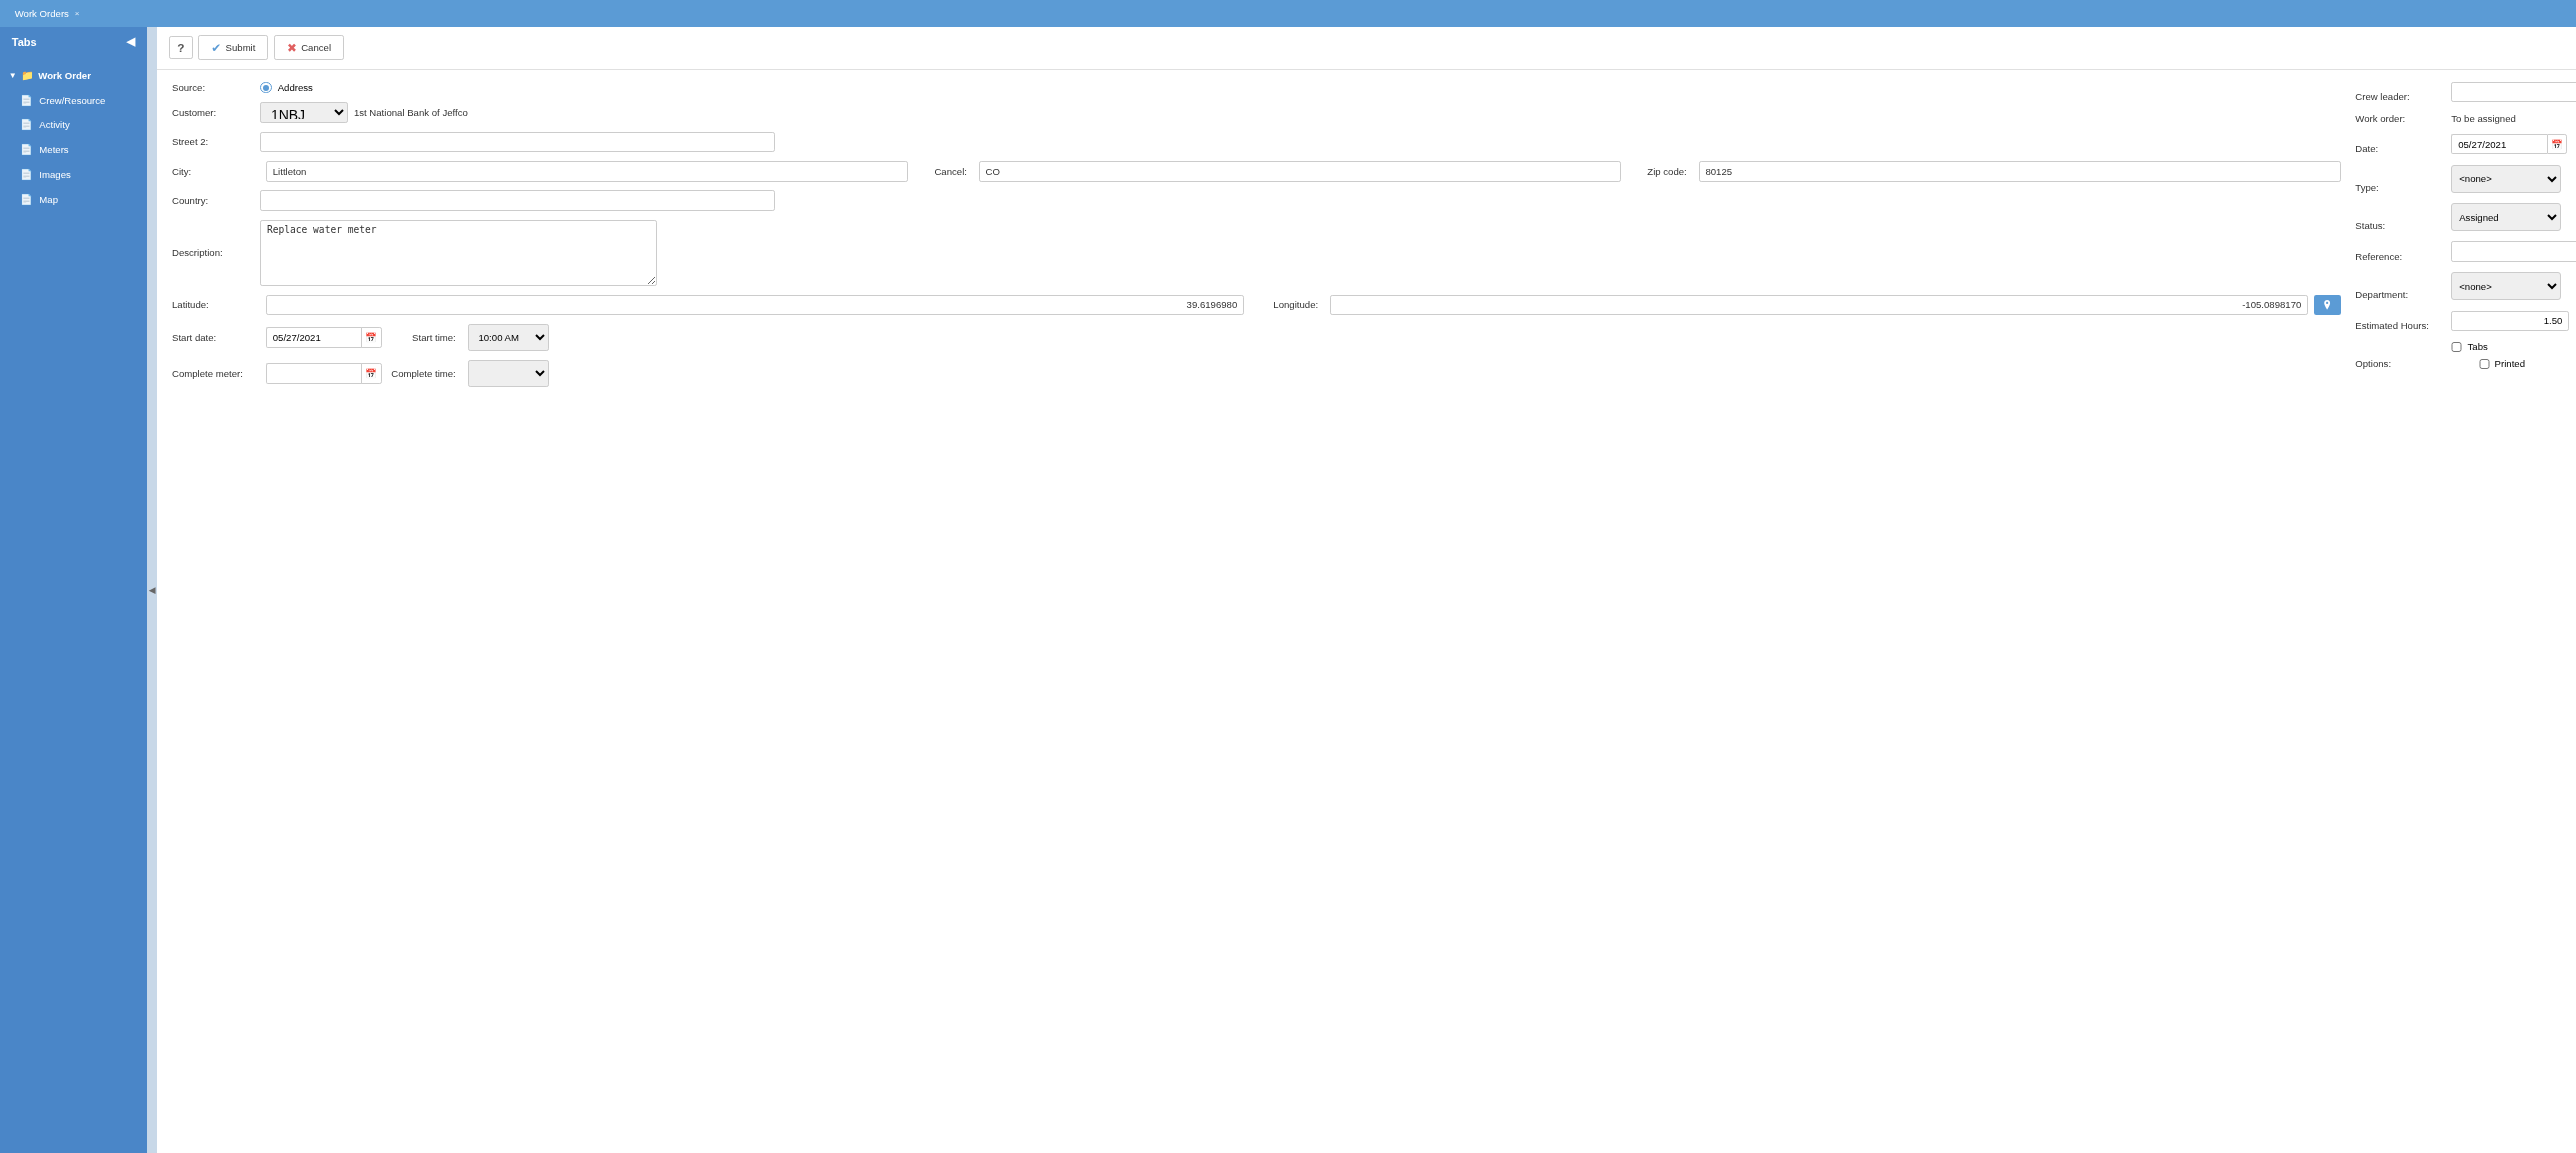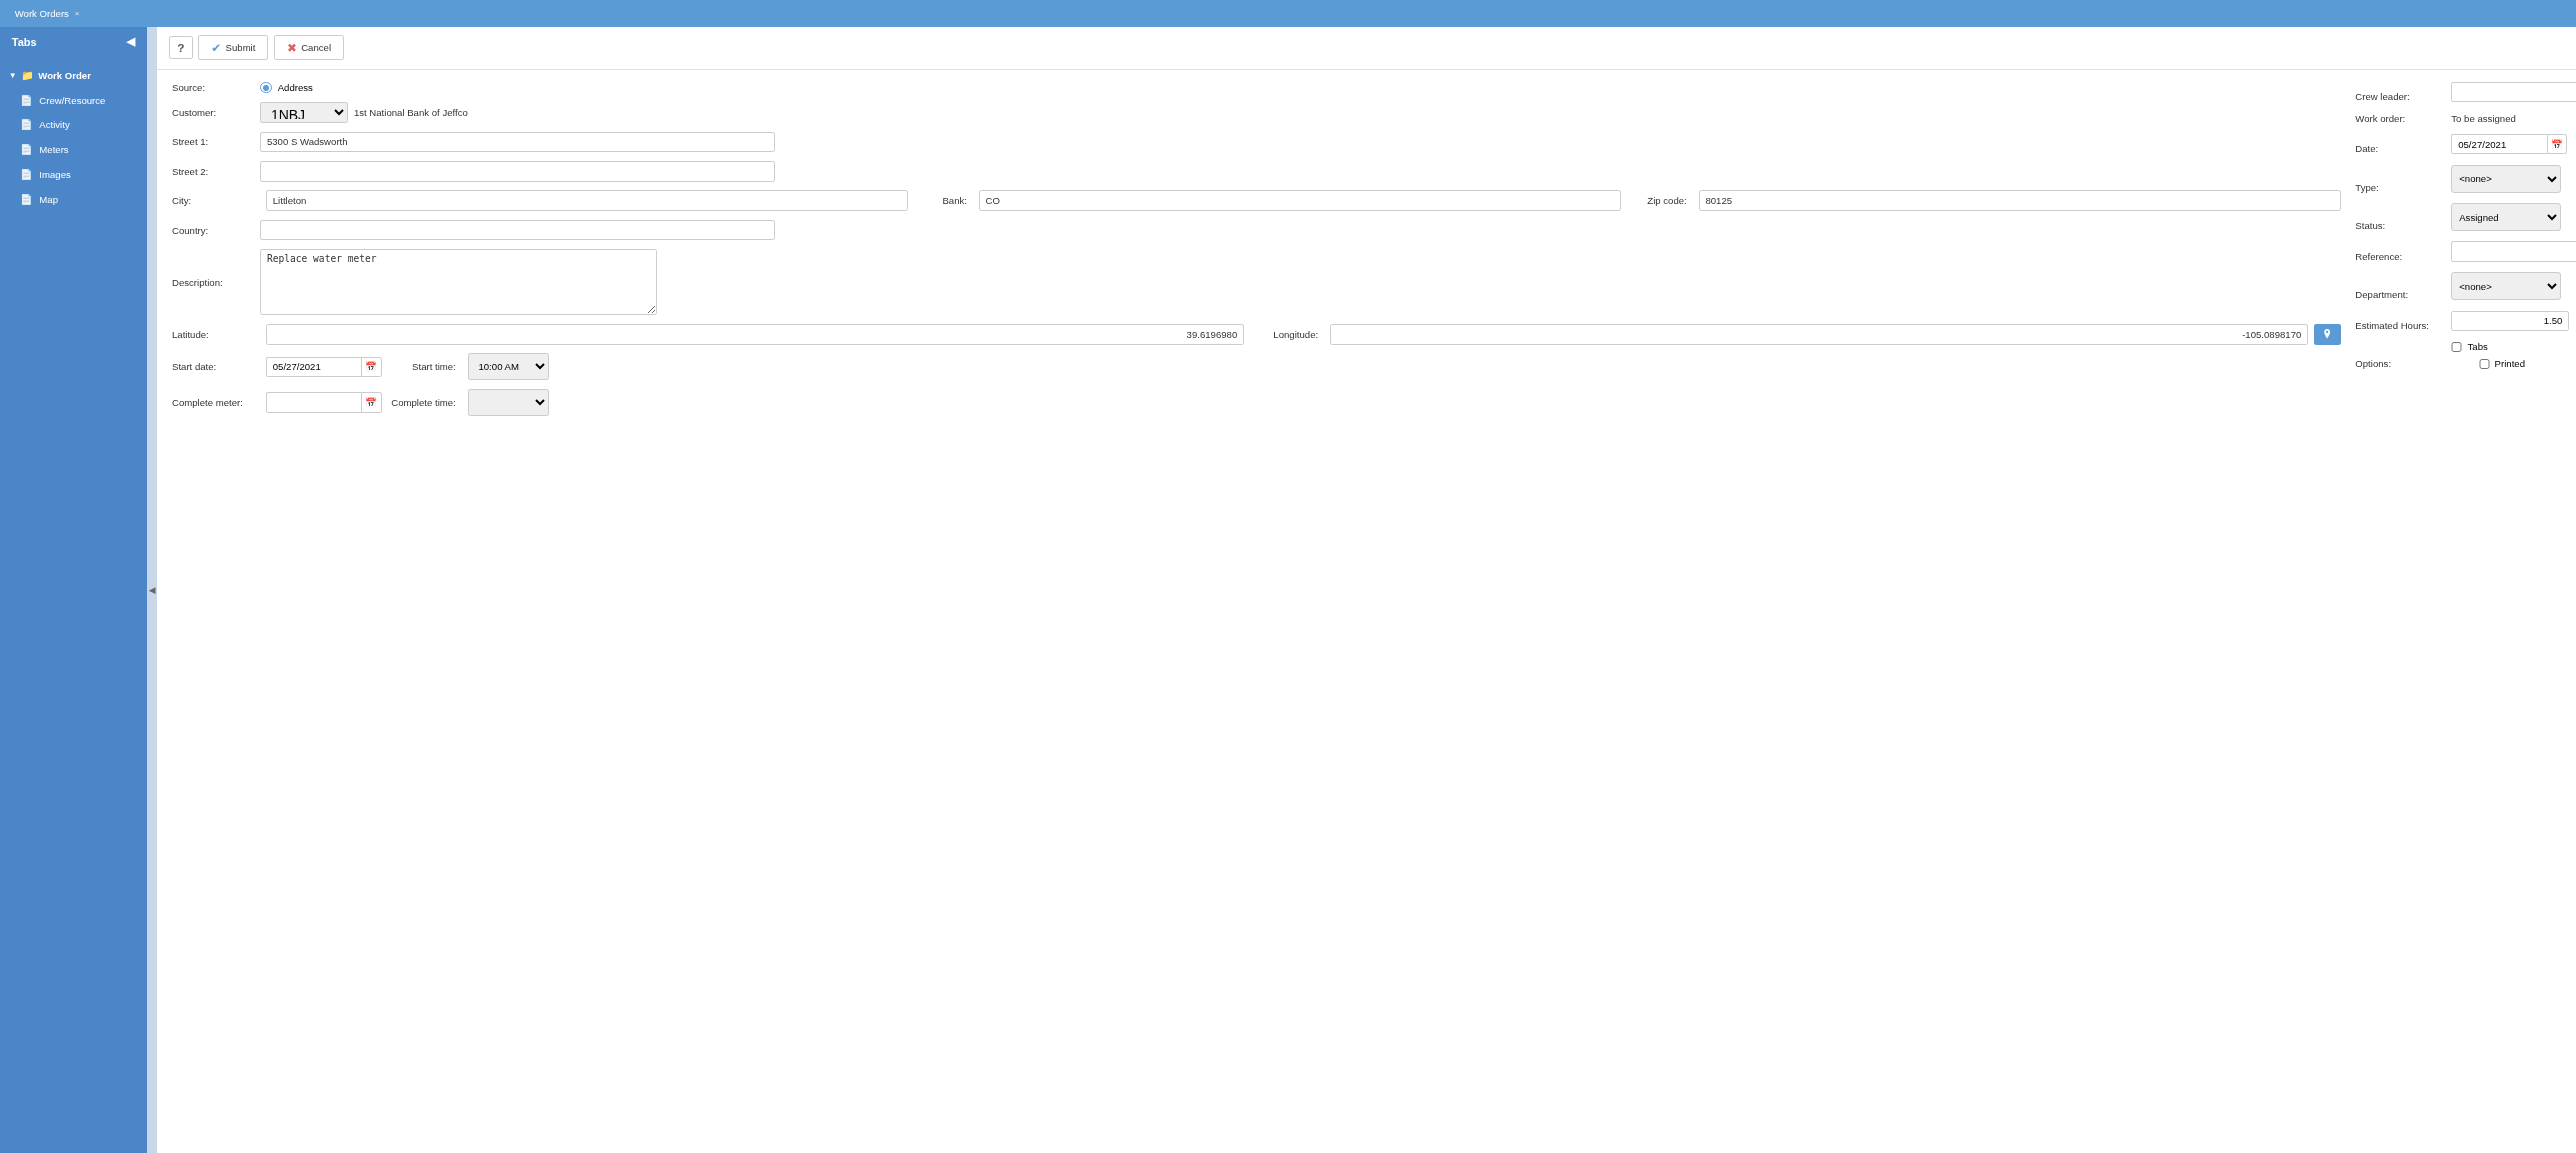--- a/index.html
+++ b/index.html
@@ -459,34 +459,30 @@
         <div class="form-row">
           <div class="form-label">Customer:</div>
           <div class="customer-row">
             <select class="customer-select">
               <option>1NBJ</option>
             </select>
             <span class="customer-name">1st National Bank of Jeffco</span>
           </div>
         </div>
 
-        <div class="form-row">
-          <div class="form-label">Street 1:</div>
-          <input type="text" class="form-control" style="max-width: 515px;" value="5300 S Wadsworth">
-        </div>
 
         <div class="form-row">
           <div class="form-label">Street 2:</div>
           <input type="text" class="form-control" style="max-width: 515px;">
         </div>
 
         <div class="address-row">
           <div class="form-label">City:</div>
           <input type="text" class="form-control city-field" value="Littleton" style="">
-          <div class="form-label" style="width:59px; text-align:right; padding-right:5.9px;">Bank:</div>
+          <div class="form-label" style="width:59px; text-align:right; padding-right:5.9px;">Cancel:</div>
           <input type="text" class="form-control state-field" value="CO" style="">
           <div class="form-label" style="width:66px; text-align:right; padding-right:5.9px;">Zip code:</div>
           <input type="text" class="form-control zip-field" value="80125" style="">
         </div>
 
         <div class="form-row">
           <div class="form-label">Country:</div>
           <input type="text" class="form-control" style="max-width: 515px;">
         </div>
 

